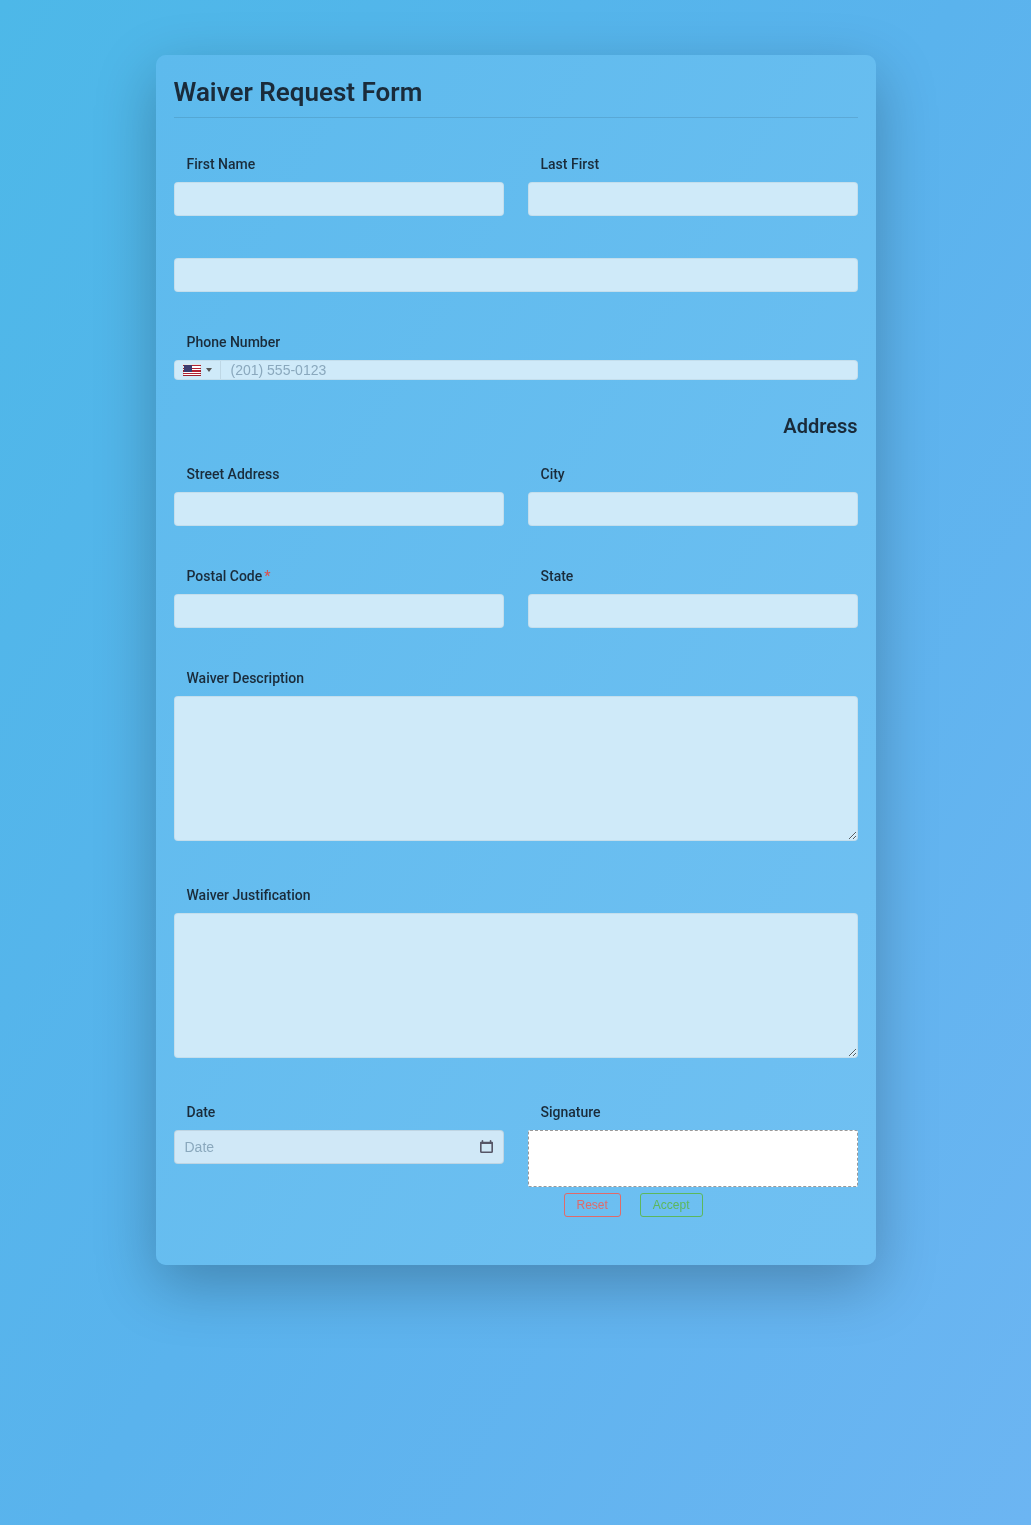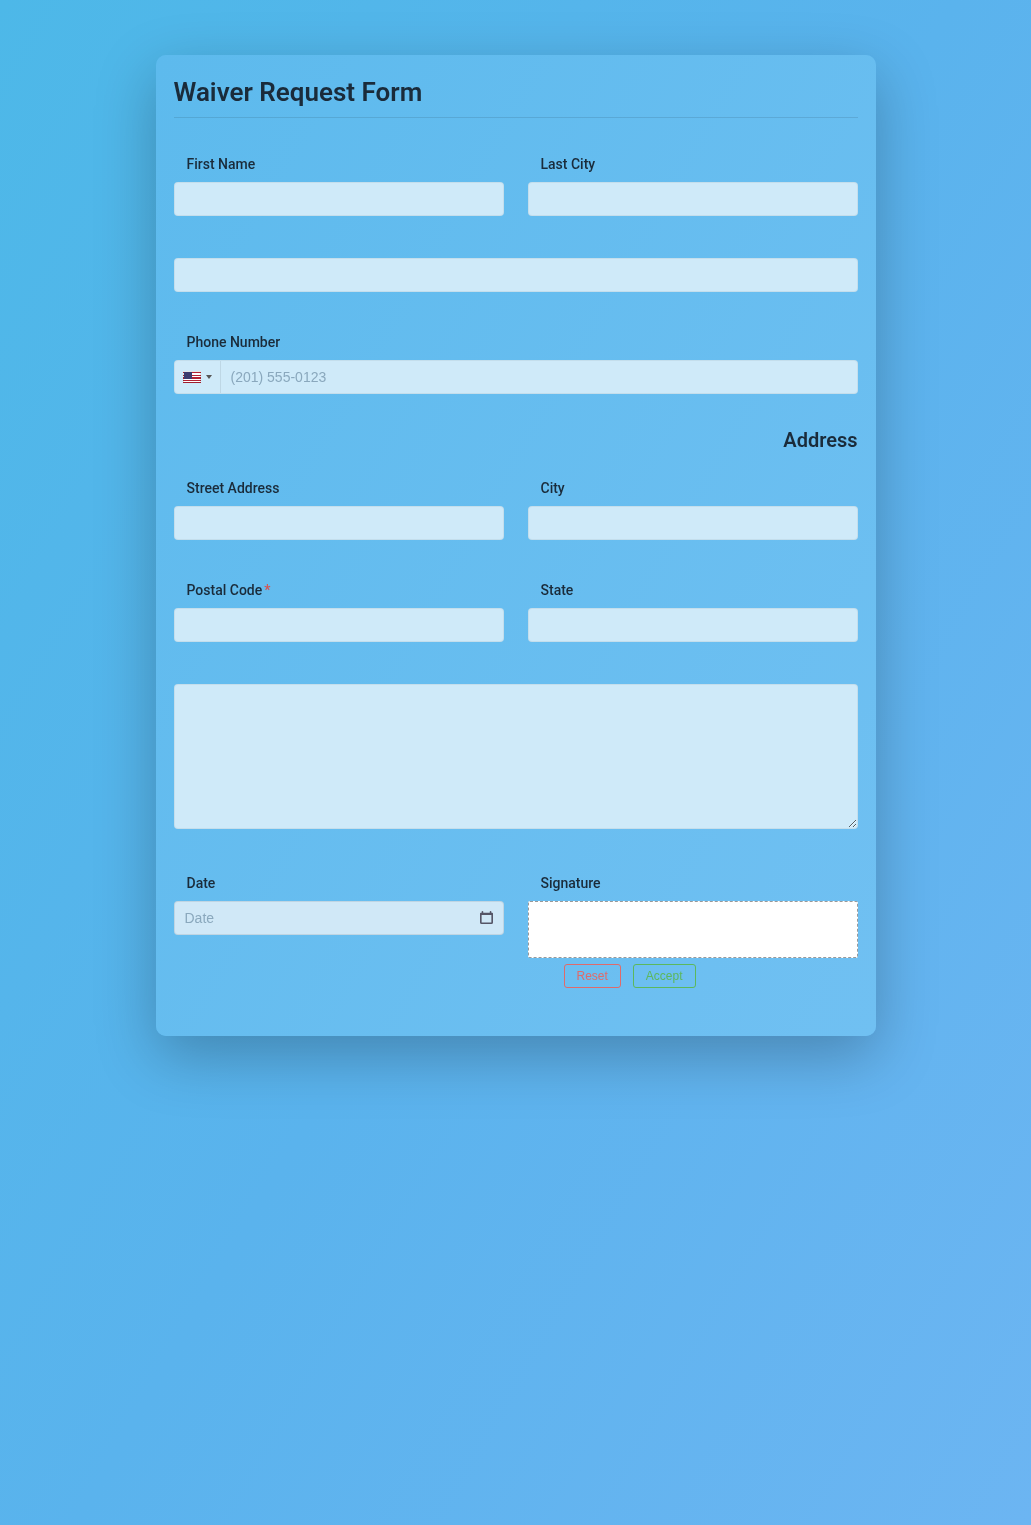--- a/index.html
+++ b/index.html
@@ -47,21 +47,21 @@
     font-size: 14px;
     color: #1a2b3a;
   }
   .textarea { height: 145px; resize: both; padding: 10px; }
   .phone-wrap {
     display: flex;
     align-items: stretch;
     background: #cfeaf9;
     border: 1px solid rgba(0,0,0,0.05);
     border-radius: 4px;
-    height: 34px;
+    height: 20px;
     overflow: hidden;
   }
   .flag-btn {
     display: flex;
     align-items: center;
     gap: 5px;
     padding: 0 8px;
     border-right: 1px solid rgba(0,0,0,0.08);
     cursor: pointer;
   }
@@ -109,42 +109,42 @@
     flex: 1; border: none; background: transparent;
     font-size: 14px; color: #1a2b3a;
   }
   .date-input::placeholder { color: #8aa8bd; }
   .cal-icon { color: #556; }
   .sig-box {
     width: 100%; height: 57px;
     background: #fff; border: 1px dashed #999;
     border-radius: 2px;
   }
-  .sig-buttons { display: flex; gap: 12px; margin-top: 6px; padding-left: 36px; }
+  .sig-buttons { display: flex; gap: 19px; margin-top: 6px; padding-left: 36px; }
   .btn {
     font-size: 12px; padding: 4px 12px;
     border-radius: 3px; background: transparent;
     cursor: pointer;
   }
   .btn-reset { border: 1px solid #e06a6a; color: #e06a6a; }
   .btn-accept { border: 1px solid #5cb85c; color: #5cb85c; }
 </style>
 </head>
 <body>
 
 <div class="form-card">
   <h1 class="form-title">Waiver Request Form</h1>
 
   <div class="row">
     <div class="col field">
       <label class="label">First Name</label>
       <input type="text" class="text-input" style="">
     </div>
     <div class="col field">
-      <label class="label">Last City</label>
+      <label class="label">Last First</label>
       <input type="text" class="text-input" style="">
     </div>
   </div>
 
   <div class="field">
     <input type="email" class="text-input" style="">
   </div>
 
   <div class="field">
     <label class="label">Phone Number</label>
@@ -175,23 +175,28 @@
       <label class="label"><span>Postal Code</span><span class="required-star">*</span></label>
       <input type="text" class="text-input" style="">
     </div>
     <div class="col field">
       <label class="label">State</label>
       <input type="text" class="text-input" style="">
     </div>
   </div>
 
   <div class="field">
+    <label class="label">Waiver Description</label>
     <textarea class="textarea" style=""></textarea>
   </div>
 
+  <div class="field">
+    <label class="label">Waiver Justification</label>
+    <textarea class="textarea" style=""></textarea>
+  </div>
 
   <div class="row">
     <div class="col field" style="margin-bottom:0;">
       <label class="label">Date</label>
       <div class="date-wrap">
         <input type="text" class="date-input" placeholder="Date" style="">
         <span class="cal-icon">
           <svg width="13" height="13" viewBox="0 0 16 16" fill="currentColor">
               <path d="M3 0a1 1 0 0 1 1 1v1h8V1a1 1 0 1 1 2 0v1h1a1 1 0 0 1 1 1v11a2 2 0 0 1-2 2H2a2 2 0 0 1-2-2V3a1 1 0 0 1 1-1h1V1a1 1 0 0 1 1-1zm11 5H2v9h12V5z"></path>
             </svg>

